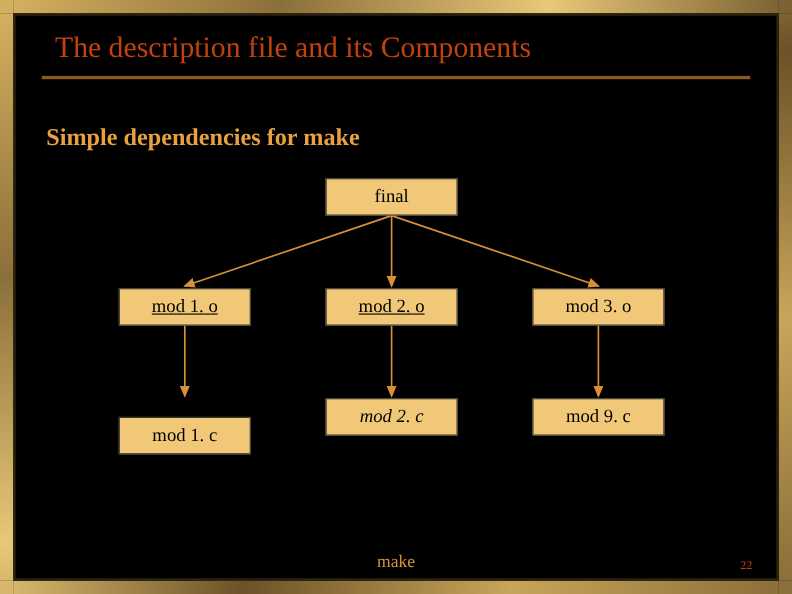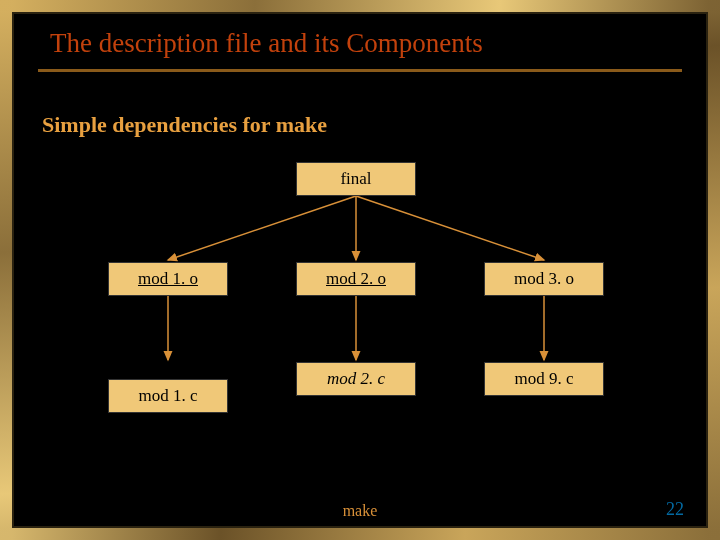--- a/index.html
+++ b/index.html
@@ -67,22 +67,22 @@
       bottom: 20px;
       left: 50%;
       transform: translateX(-50%);
       color: #d89038;
       font-size: 16px;
     }
     .footer-num {
       position: absolute;
       bottom: 20px;
       right: 36px;
-      color: #0369a1;
-      font-size: 18px;
+      color: #c2410c;
+      font-size: 11px;
     }
     svg.arrows {
       position: absolute;
       inset: 0;
       width: 100%;
       height: 100%;
       overflow: visible;
     }
   </style>
 </head>

